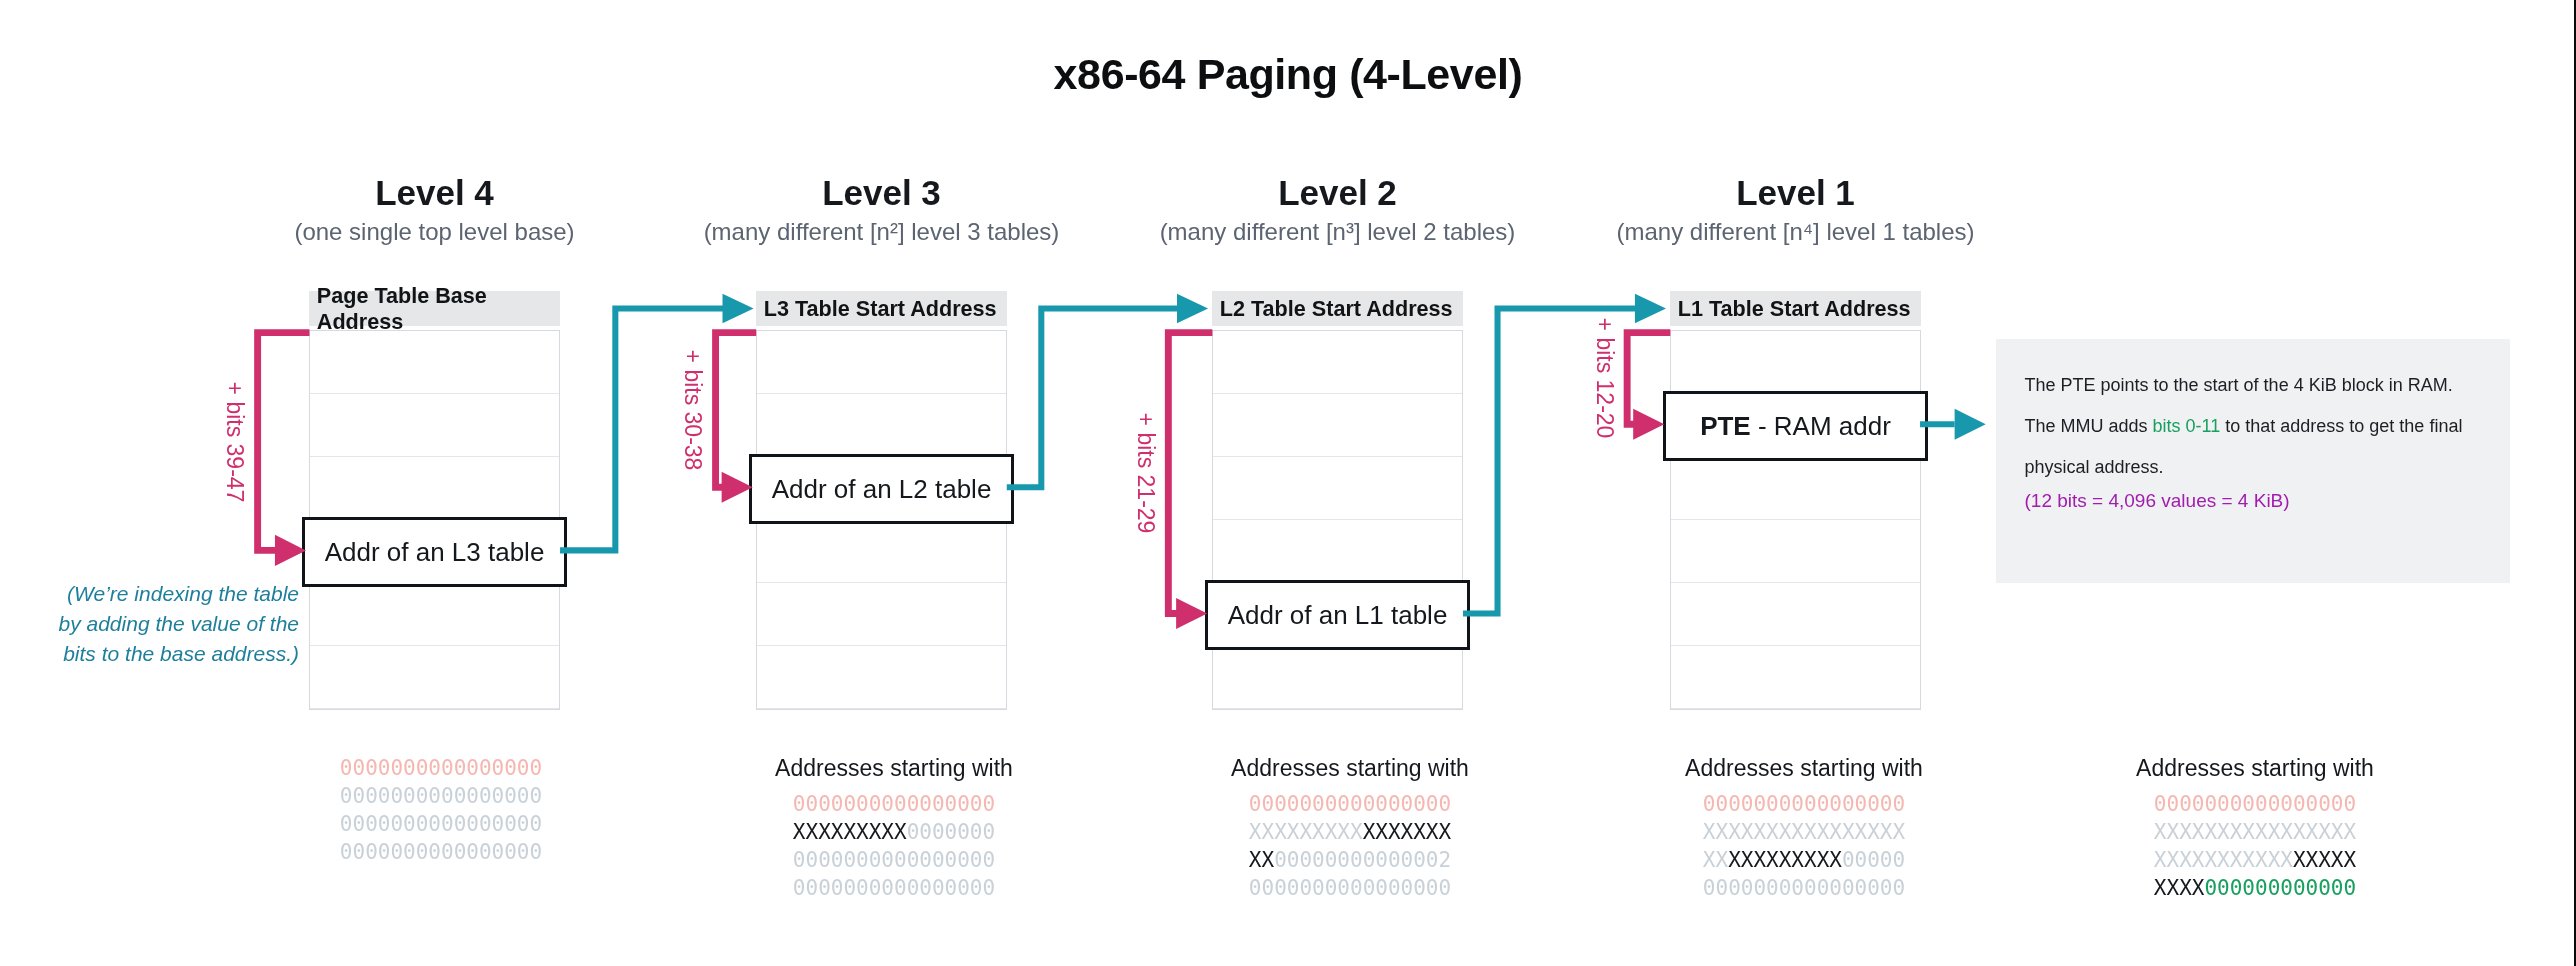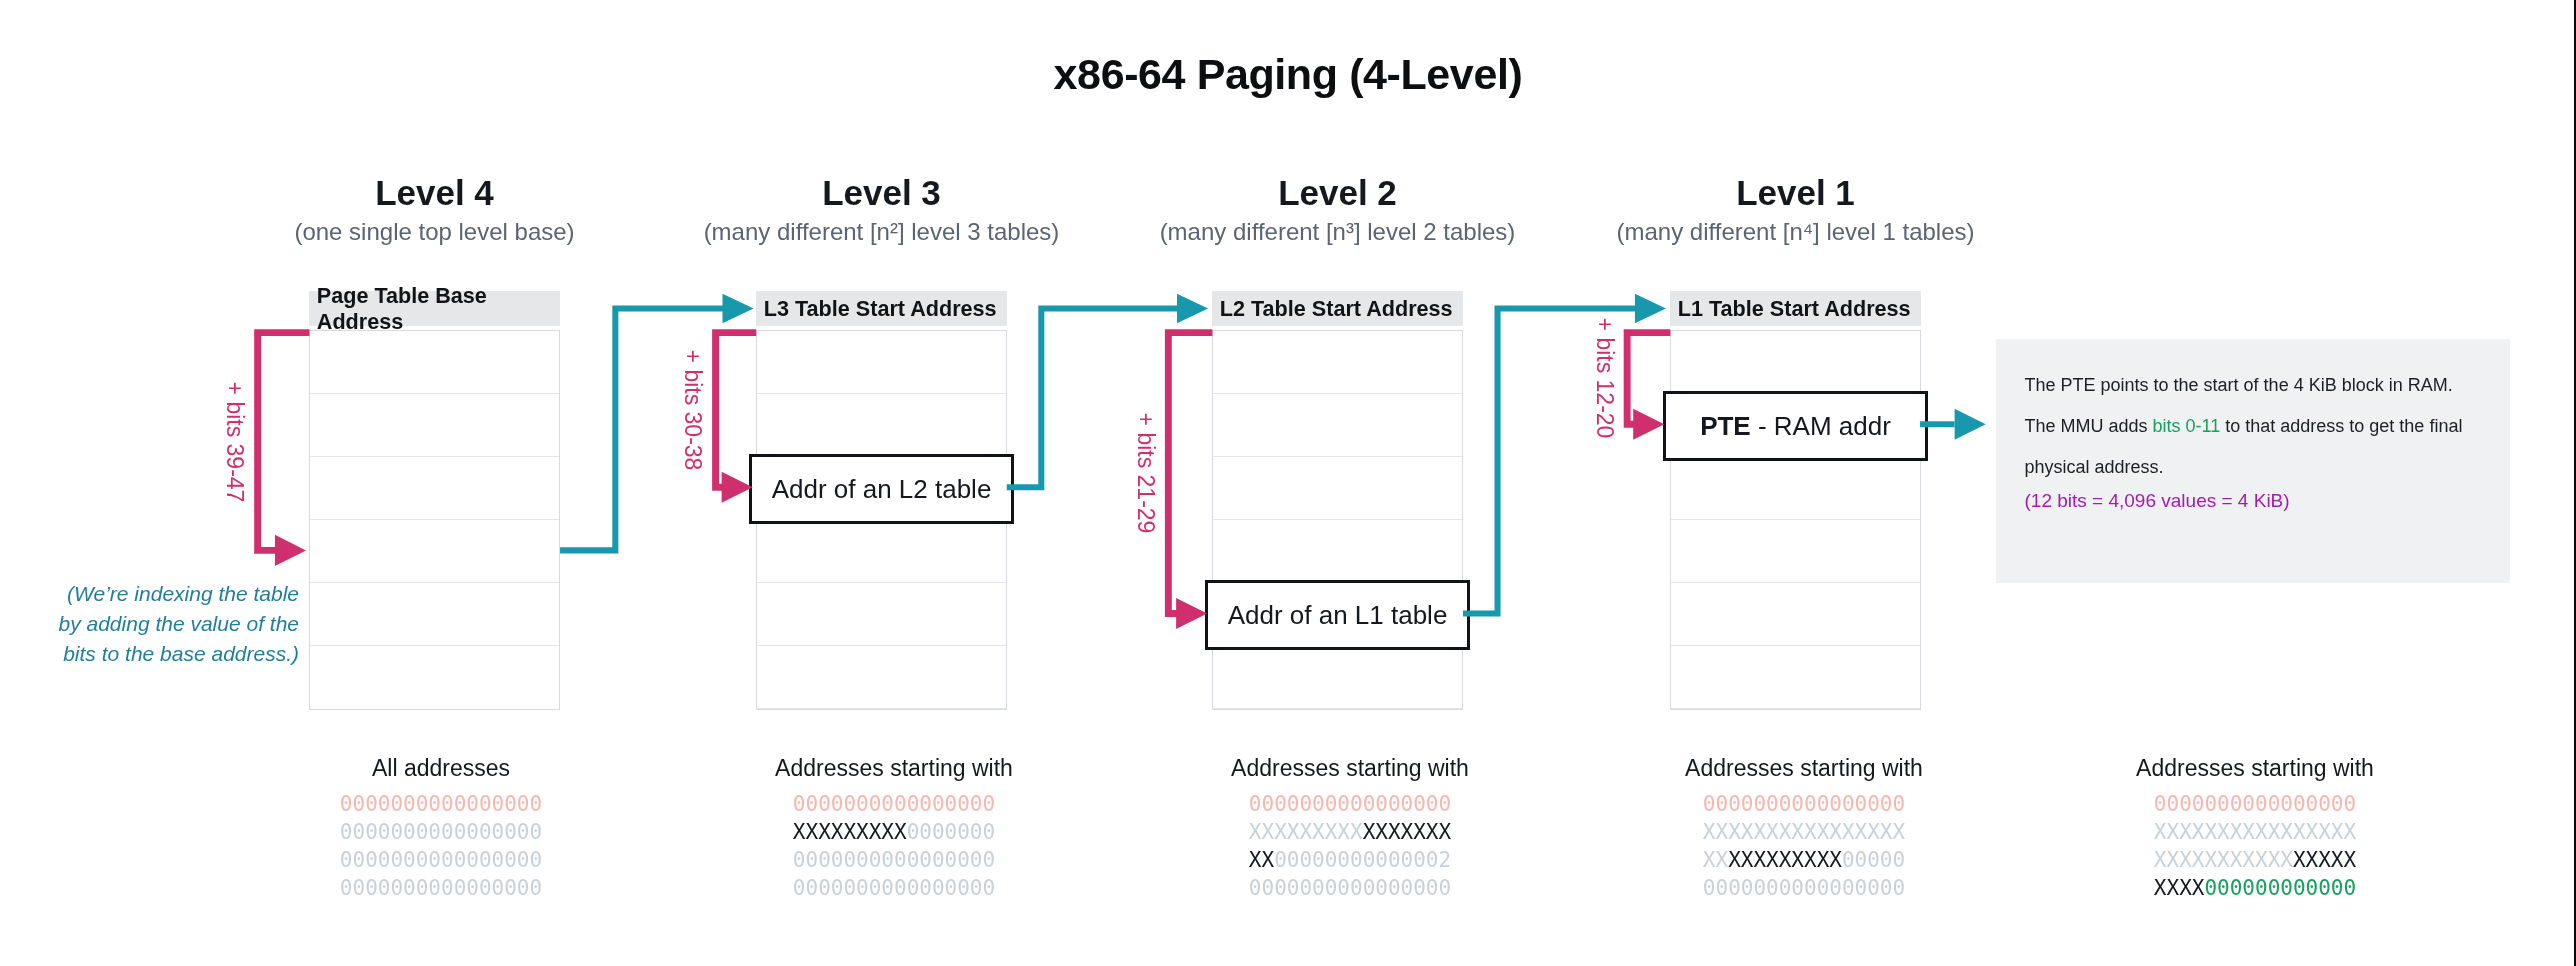--- a/index.html
+++ b/index.html
@@ -77,20 +77,21 @@
 
   <div class="ptable" style="left:309px;">
     <div class="ptable-header">Page Table Base Address</div>
     <div class="ptable-body">
       <div class="ptable-row"></div>
       <div class="ptable-row"></div>
       <div class="ptable-row"></div>
       <div class="ptable-row"></div>
       <div class="ptable-row"></div>
       <div class="ptable-row"></div>
+      <div class="entry-box" style="top:186px;">Addr of an L3 table</div>
     </div>
   </div>
 
   <div class="ptable" style="left:756px;">
     <div class="ptable-header">L3 Table Start Address</div>
     <div class="ptable-body">
       <div class="ptable-row"></div>
       <div class="ptable-row"></div>
       <div class="ptable-row"></div>
       <div class="ptable-row"></div>
@@ -136,21 +137,20 @@
     <div>by adding the value of the</div>
     <div>bits to the base address.)</div>
   </div>
 
   <div class="pte-note">
     <div class="pte-note-text"><span>The PTE points to the start of the 4 KiB block in RAM. The MMU adds </span><span class="pte-note-highlight">bits 0-11</span><span> to that address to get the final physical address.</span></div>
     <div class="pte-note-sub">(12 bits = 4,096 values = 4 KiB)</div>
   </div>
 
   <div class="addr-col" style="left:225px;">
-    <div class="addr-heading">All addresses</div>
     <div class="addr-row"><span class="seg-salmon">0000000000000000</span></div>
     <div class="addr-row"><span class="seg-gray">0000000000000000</span></div>
     <div class="addr-row"><span class="seg-gray">0000000000000000</span></div>
     <div class="addr-row"><span class="seg-gray">0000000000000000</span></div>
   </div>
   <div class="addr-col" style="left:678px;">
     <div class="addr-heading">Addresses starting with</div>
     <div class="addr-row"><span class="seg-salmon">0000000000000000</span></div>
     <div class="addr-row"><span class="seg-black">XXXXXXXXX</span><span class="seg-gray">0000000</span></div>
     <div class="addr-row"><span class="seg-gray">0000000000000000</span></div>

